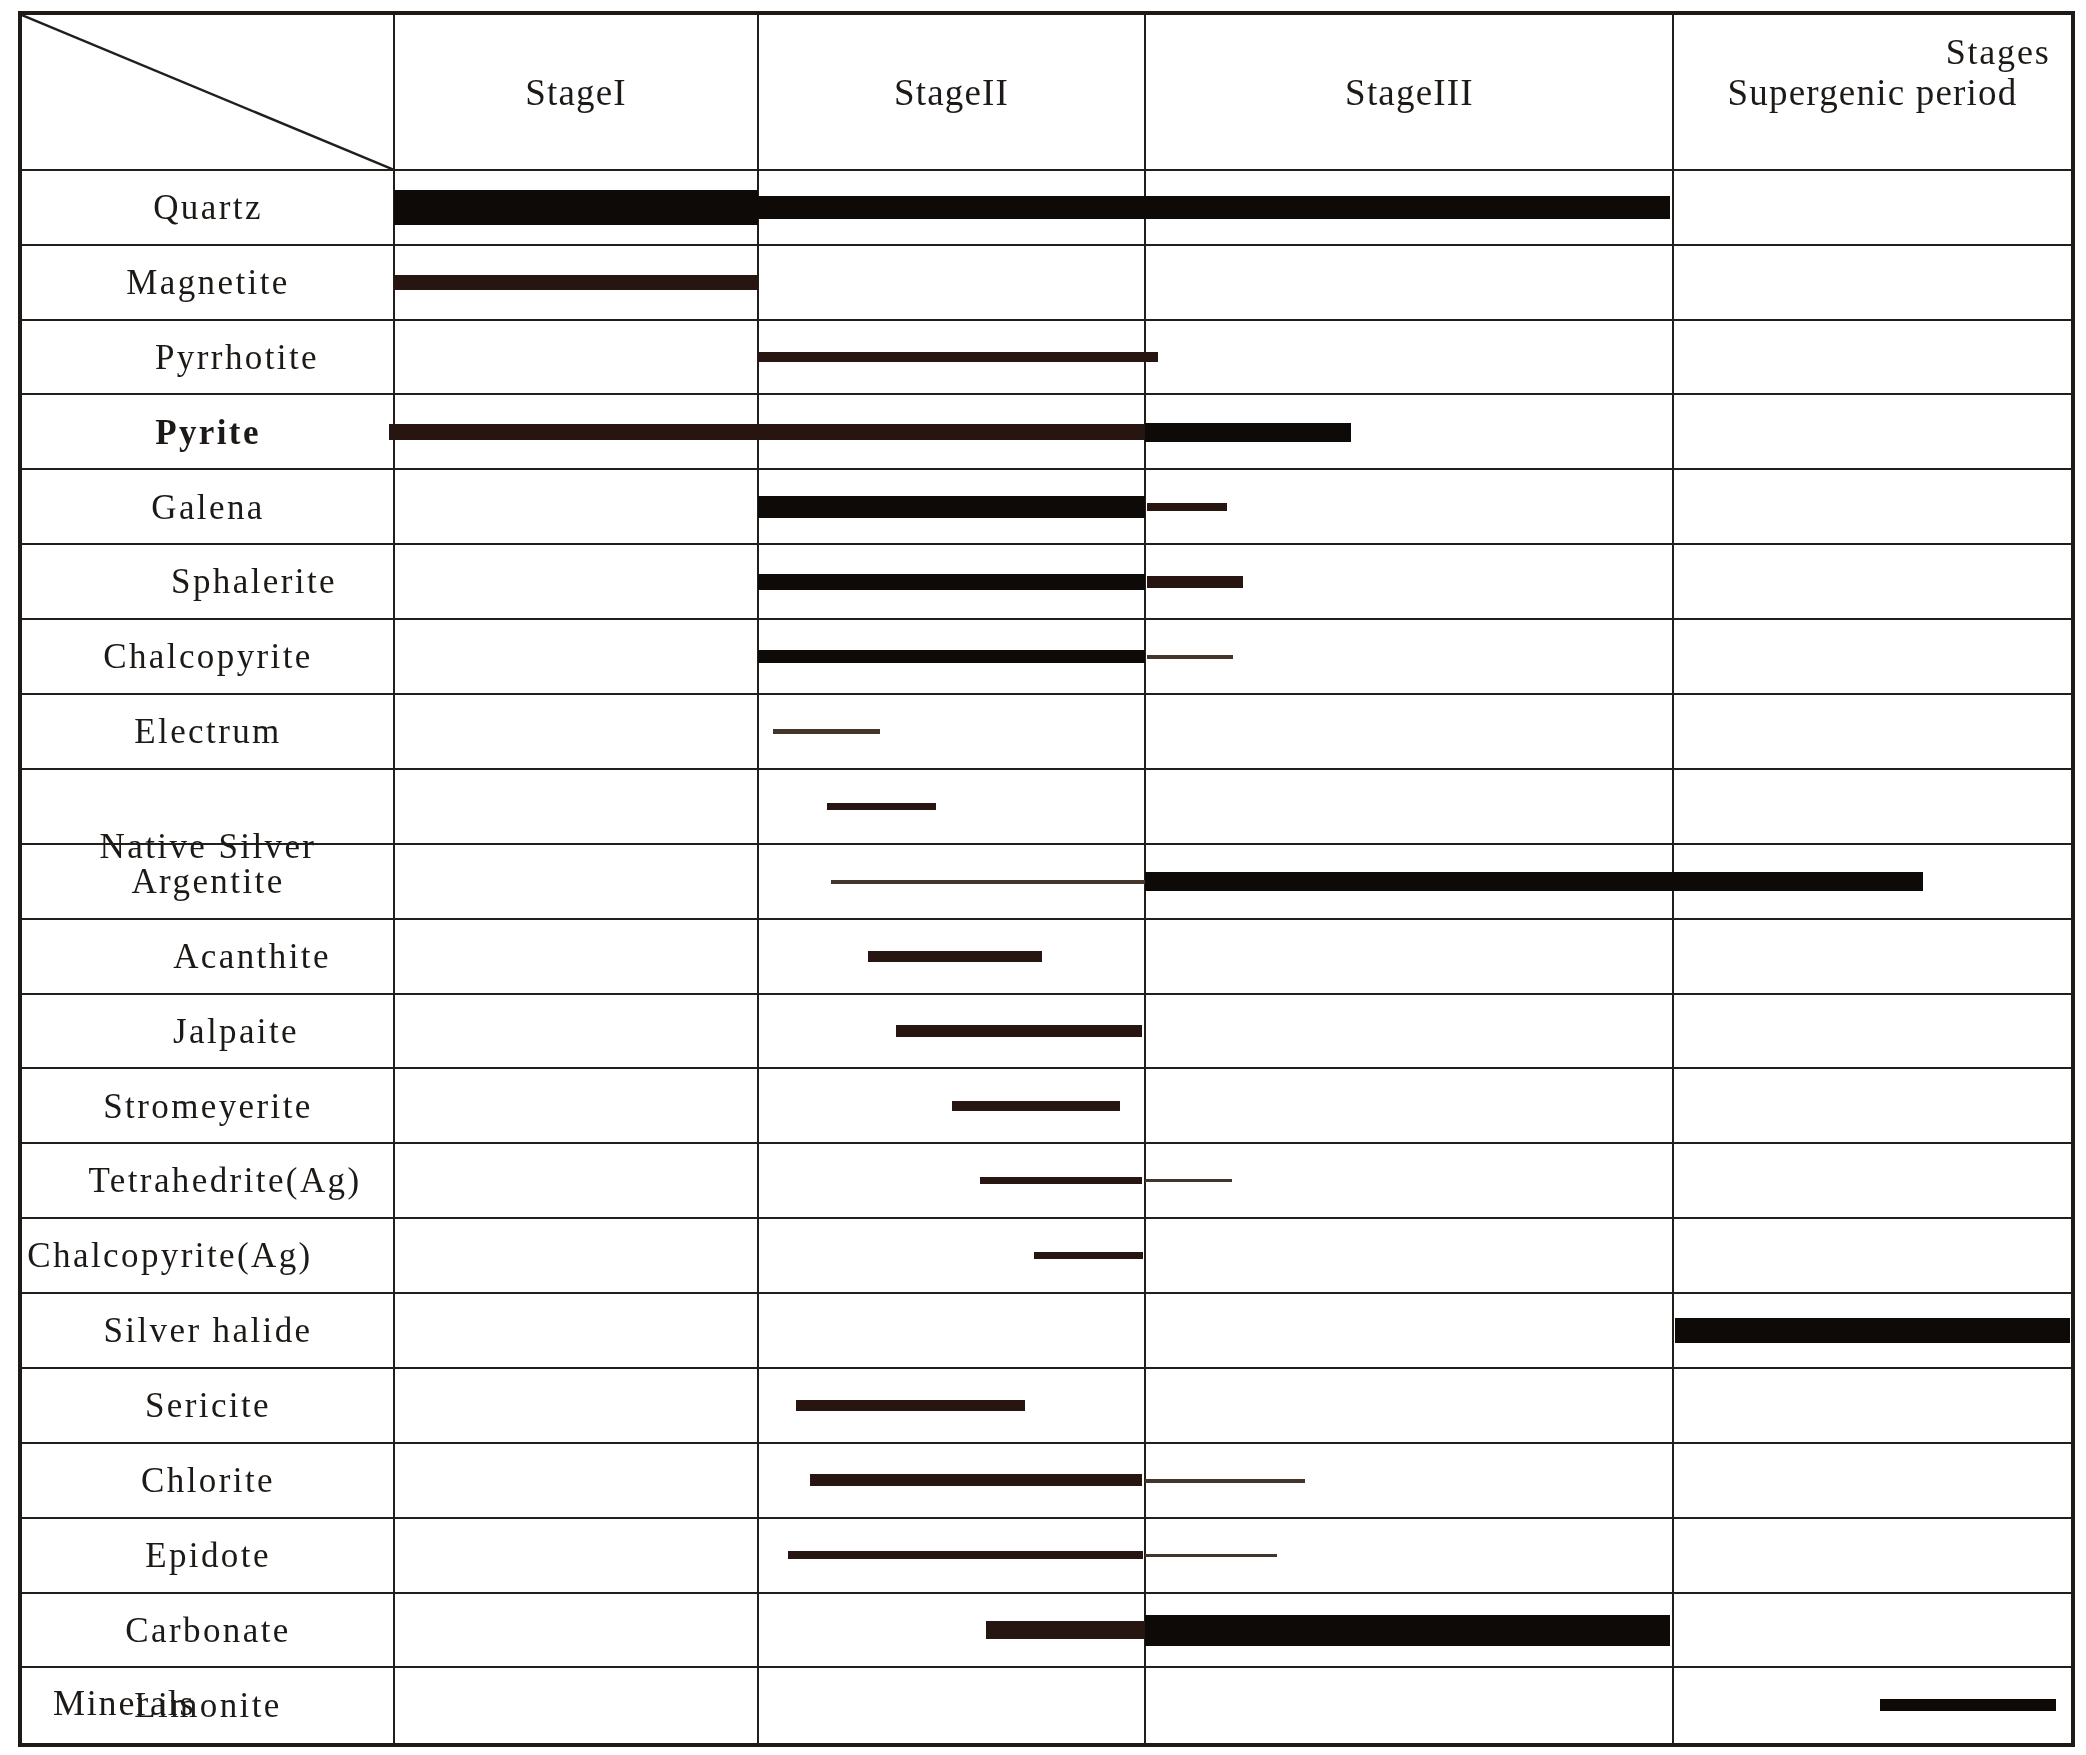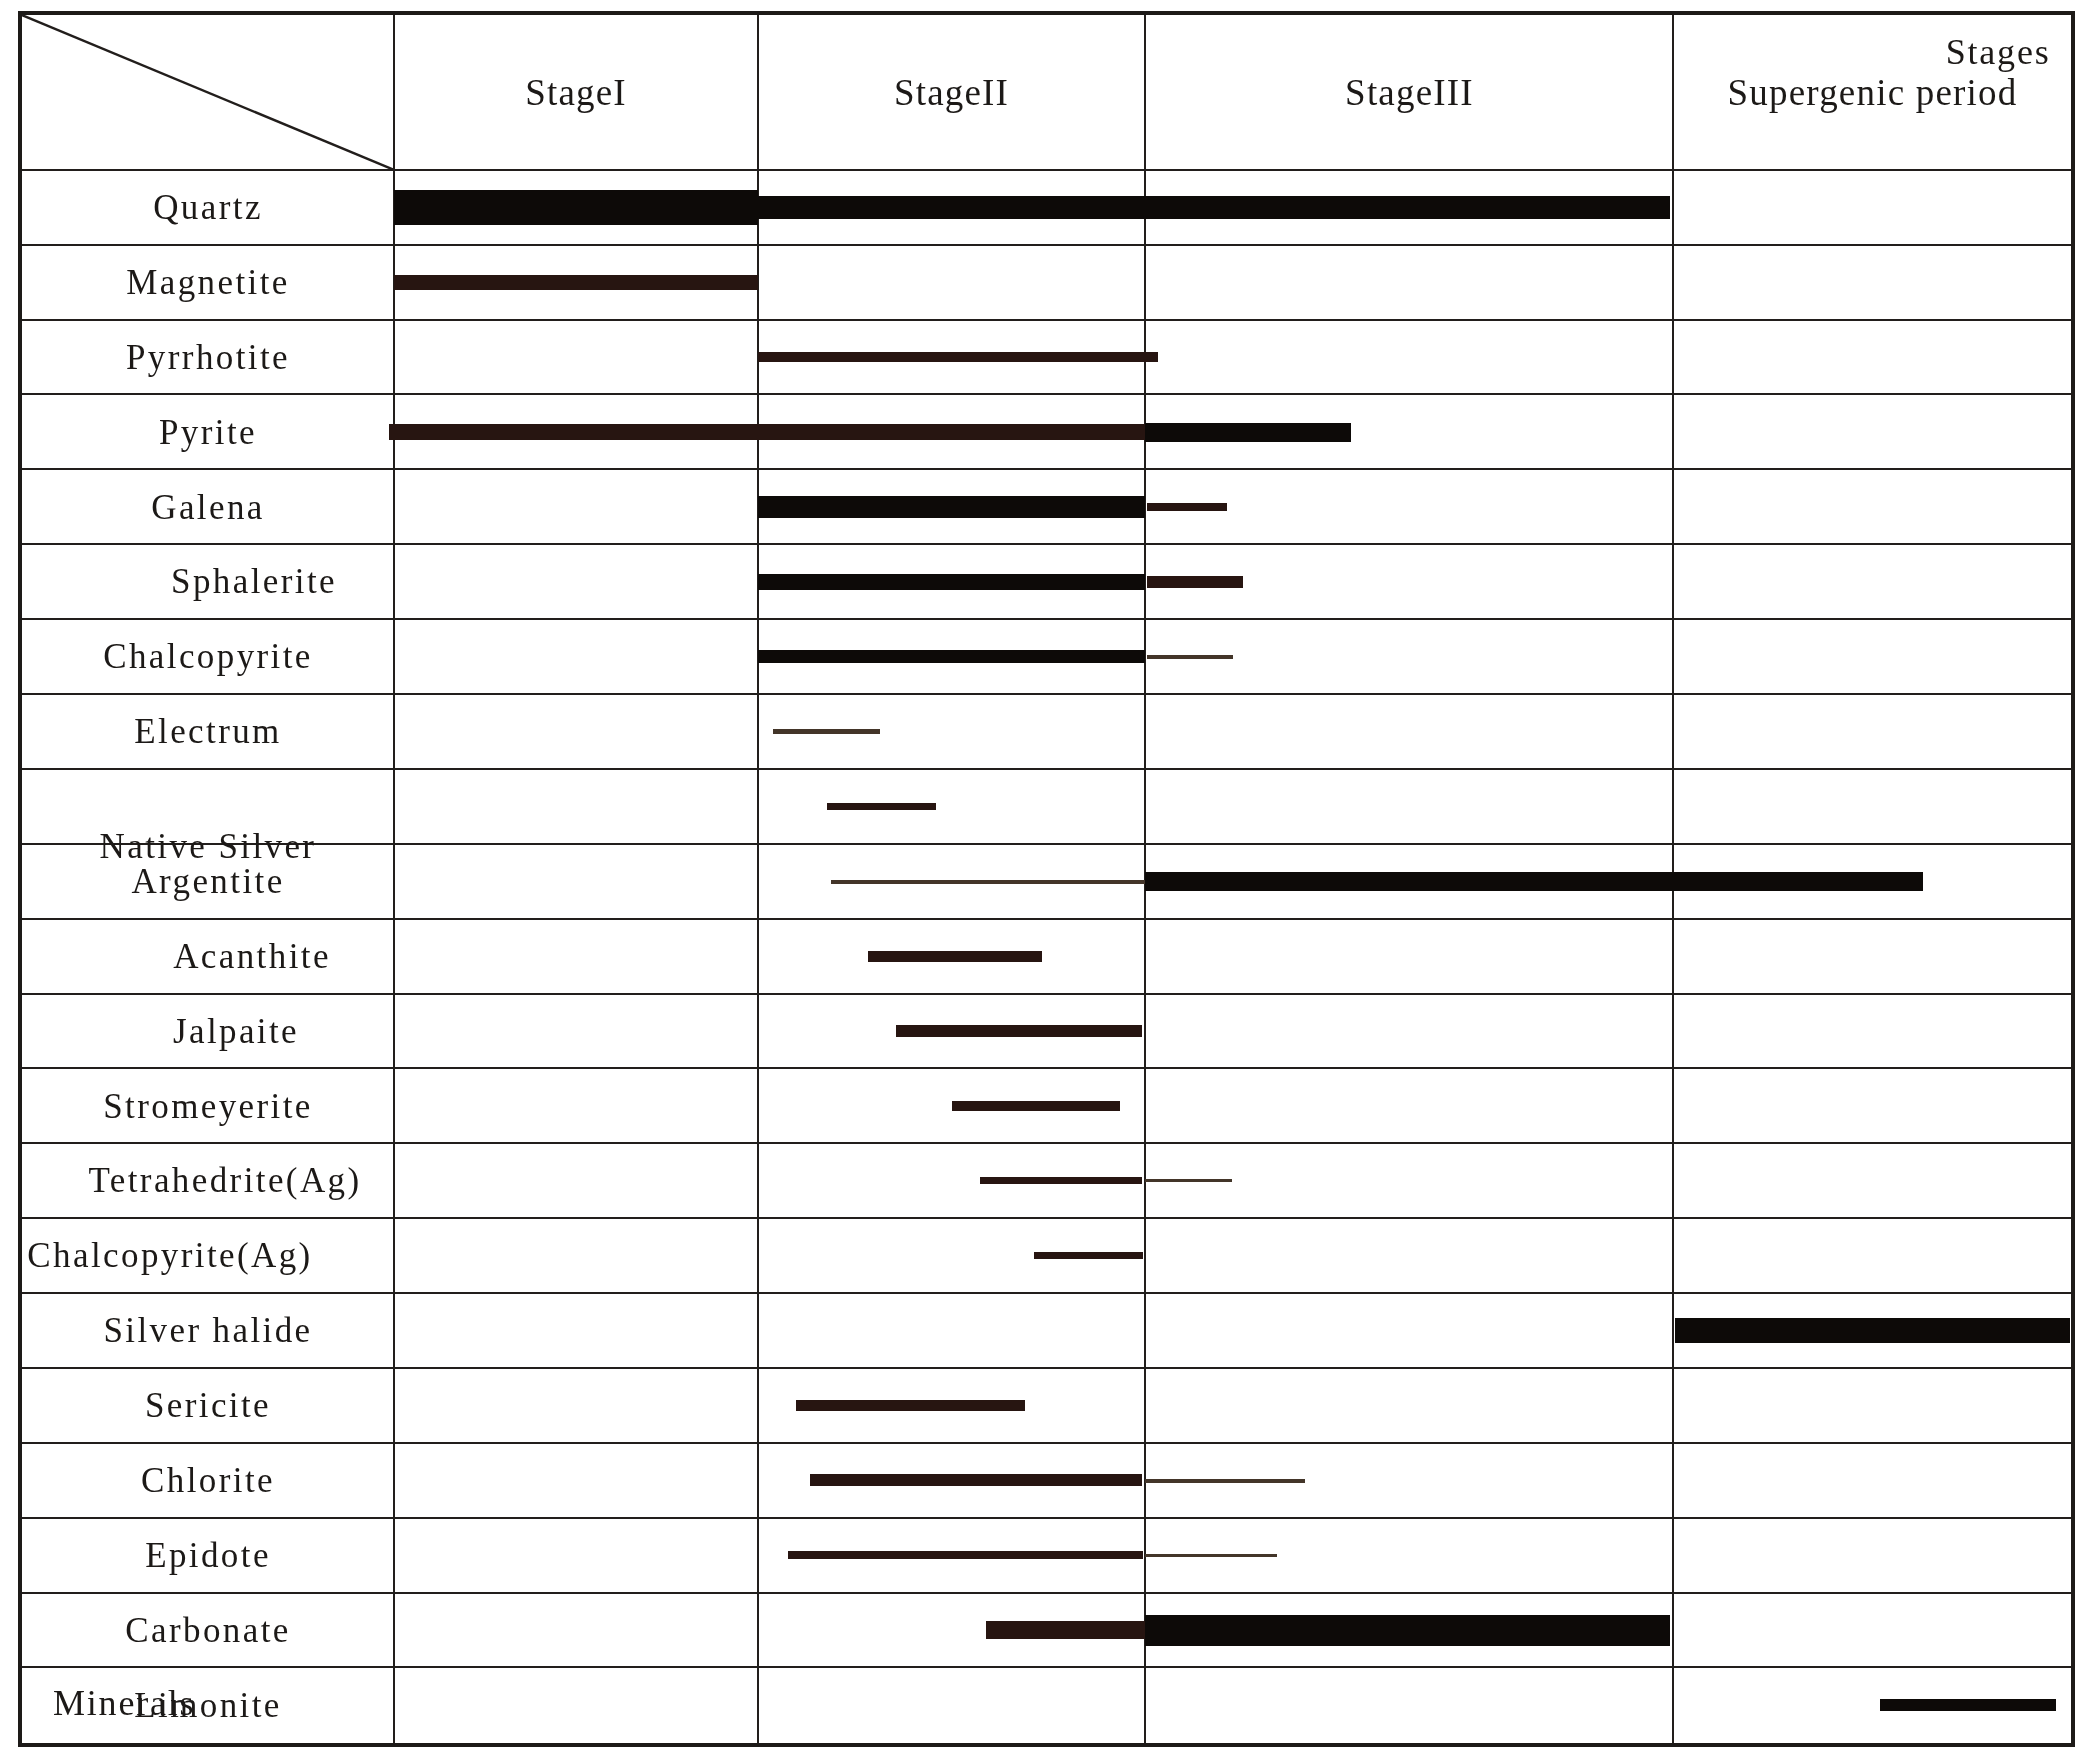--- a/index.html
+++ b/index.html
@@ -58,22 +58,22 @@
     </div>
   <div id="headers">
       <div class="hdr" style="left: 372px; width: 364px; line-height: 155px;">StageI</div>
       <div class="hdr" style="left: 736px; width: 387px; line-height: 155px;">StageII</div>
       <div class="hdr" style="left: 1123px; width: 529px; line-height: 155px;">StageIII</div>
       <div class="hdr" style="left: 1652px; width: 397px; line-height: 155px;">Supergenic period</div>
     </div>
   <div id="labels">
       <div class="mlabel" style="left: 0px; width: 372px; top: 155px; height: 75px; line-height: 75px;">Quartz</div>
       <div class="mlabel" style="left: 0px; width: 372px; top: 230px; height: 75px; line-height: 75px;">Magnetite</div>
-      <div class="mlabel" style="left: 0px; width: 372px; top: 305px; height: 75px; line-height: 75px;">Pyrrhotite</div>
-      <div class="mlabel" style="left: 0px; width: 372px; top: 380px; height: 75px; line-height: 75px;">Pyrite</div>
+      <div class="mlabel" style="left: 0px; width: 372px; top: 305px; height: 75px; line-height: 75px; padding-left: 29px;">Pyrrhotite</div>
+      <div class="mlabel" style="left: 0px; width: 372px; top: 380px; height: 75px; line-height: 75px; font-weight: bold;">Pyrite</div>
       <div class="mlabel" style="left: 0px; width: 372px; top: 455px; height: 75px; line-height: 75px;">Galena</div>
       <div class="mlabel" style="left: 0px; width: 372px; top: 529px; height: 81px; line-height: 75px; padding-left: 46px;">Sphalerite</div>
       <div class="mlabel" style="left: 0px; width: 372px; top: 604px; height: 75px; line-height: 75px;">Chalcopyrite</div>
       <div class="mlabel" style="left: 0px; width: 372px; top: 679px; height: 75px; line-height: 75px;">Electrum</div>
       <div class="mlabel" style="left: 0px; width: 372px; top: 754px; height: 63px; line-height: 75px; margin-top: 40px;">Native Silver</div>
       <div class="mlabel" style="left: 0px; width: 372px; top: 829px; height: 75px; line-height: 75px;">Argentite</div>
       <div class="mlabel" style="left: 0px; width: 372px; top: 904px; height: 75px; line-height: 75px; margin-left: 44px;">Acanthite</div>
       <div class="mlabel" style="left: 0px; width: 428px; top: 979px; height: 75px; line-height: 75px;">Jalpaite</div>
       <div class="mlabel" style="left: 0px; width: 372px; top: 1054px; height: 75px; line-height: 75px;">Stromeyerite</div>
       <div class="mlabel" style="left: 0px; width: 372px; top: 1128px; height: 75px; line-height: 75px; padding-left: 17px;">Tetrahedrite(Ag)</div>

